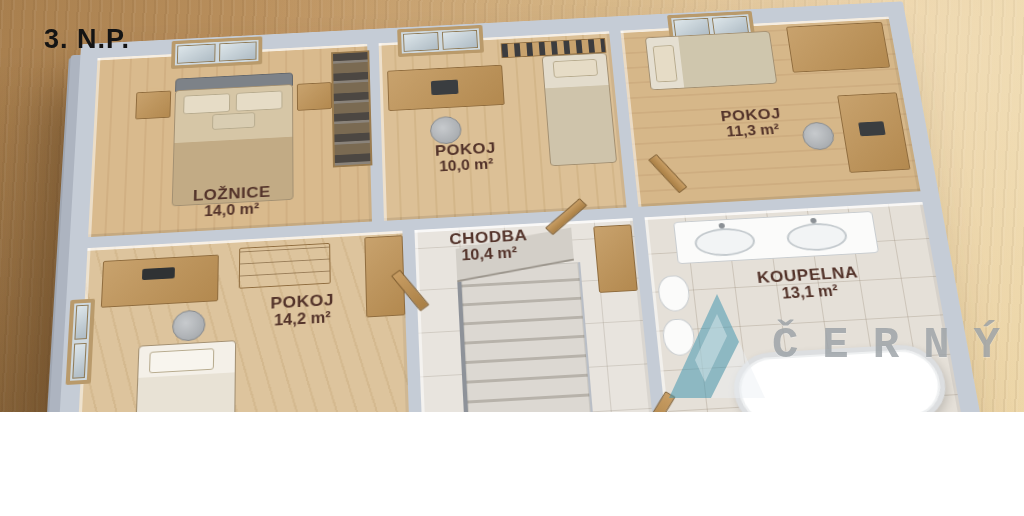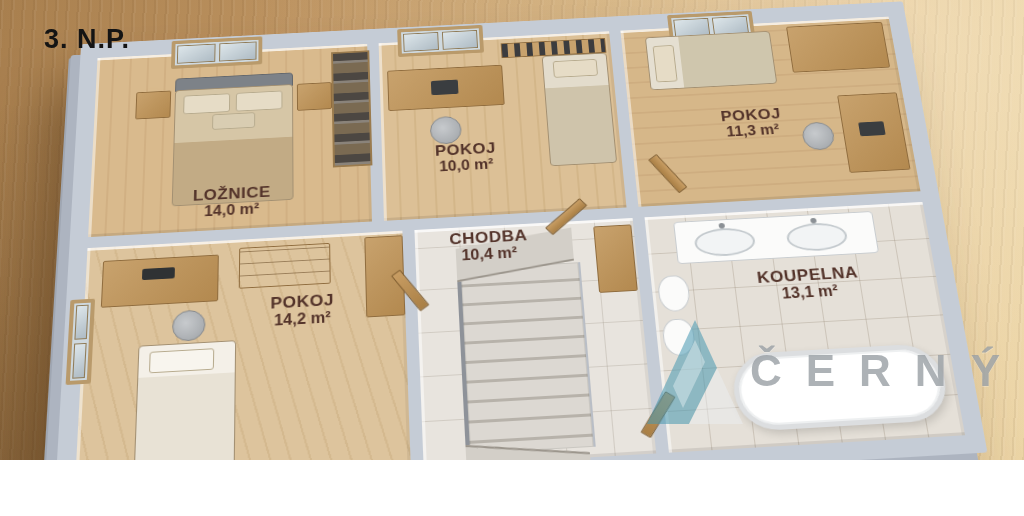--- a/index.html
+++ b/index.html
@@ -1,17 +1,17 @@
 <!DOCTYPE html>
 <html><head>
 <meta charset="utf-8">
 <style>
   html,body{margin:0;padding:0;}
   body{width:1024px;height:516px;overflow:hidden;font-family:"Liberation Sans",sans-serif;}
-  .stage{position:relative;width:1024px;height:460px;overflow:hidden;
+  .stage{position:relative;width:1024px;height:412px;overflow:hidden;
     background:linear-gradient(100deg,#a87f4e 0%,#bd9360 28%,#cda771 55%,#e3c493 78%,#ecd5a6 100%);}
   .stage::before{content:"";position:absolute;inset:0;pointer-events:none;
     background:repeating-linear-gradient(93deg,rgba(80,50,20,.07) 0 2px,rgba(255,255,255,.05) 2px 4px,transparent 4px 11px);}
   .stage::after{content:"";position:absolute;inset:0;pointer-events:none;
     background:radial-gradient(1100px 700px at 88% 10%,rgba(255,246,222,.38),transparent 60%),
                radial-gradient(900px 650px at 0% 100%,rgba(55,32,8,.28),transparent 55%);}
   .floor-title{position:absolute;left:44px;top:24px;z-index:40;font-size:27px;font-weight:800;
     color:#141414;letter-spacing:1px;}
   .scene{position:absolute;left:72px;top:-10px;width:890px;height:545px;perspective:1600px;z-index:5;}
   .plan{position:relative;width:870px;height:500px;background:#c5ccd6;border-radius:3px;
@@ -44,21 +44,21 @@
   .labelbox .rarea{font-size:16px;}
   .white{background:#fbfbfa;border:1px solid #c9cdd0;border-radius:4px;}
   .door{background:linear-gradient(#c89d63,#a97f45);border:1px solid #7d5c30;border-radius:1px;position:absolute;z-index:7;}
   .stairs{position:absolute;background:repeating-linear-gradient(180deg,#dcd8d2 0 17px,#b7b2aa 17px 20px);
     border-left:4px solid #8e9299;border-right:2px solid #b9bec6;box-shadow:inset 0 0 0 1px rgba(0,0,0,.08);}
   .winder{position:absolute;background:#d3cfc8;}
   .shelfdark{background:#7a6a52;background-image:repeating-linear-gradient(180deg,#4c4742 0 9px,#8a837a 9px 12px,transparent 12px 24px);
     border:2px solid #9a7b4e;}
   .binders{background:#c8a26d;background-image:repeating-linear-gradient(90deg,#3c3c3e 0 6px,transparent 6px 13px);
     border:1px solid #8f6c3e;}
-  .watermark{position:absolute;right:24px;bottom:34px;z-index:50;display:flex;align-items:center;gap:3px;}
+  .watermark{position:absolute;right:24px;bottom:12px;z-index:50;display:flex;align-items:center;gap:3px;font-family:Liberation Mono, monospace;}
   .wm-text{display:flex;flex-direction:column;align-items:flex-end;}
   .wm-brand{font-size:44px;font-weight:700;letter-spacing:24px;color:rgba(150,156,162,.78);
     text-shadow:0 1px 0 rgba(255,255,255,.25);margin-right:-24px;}
   .wm-tagline{font-size:23px;font-weight:700;letter-spacing:13px;color:rgba(74,162,189,.82);margin-right:-13px;margin-top:2px;}
 </style>
 </head>
 <body>
 
 <div class="stage">
 

